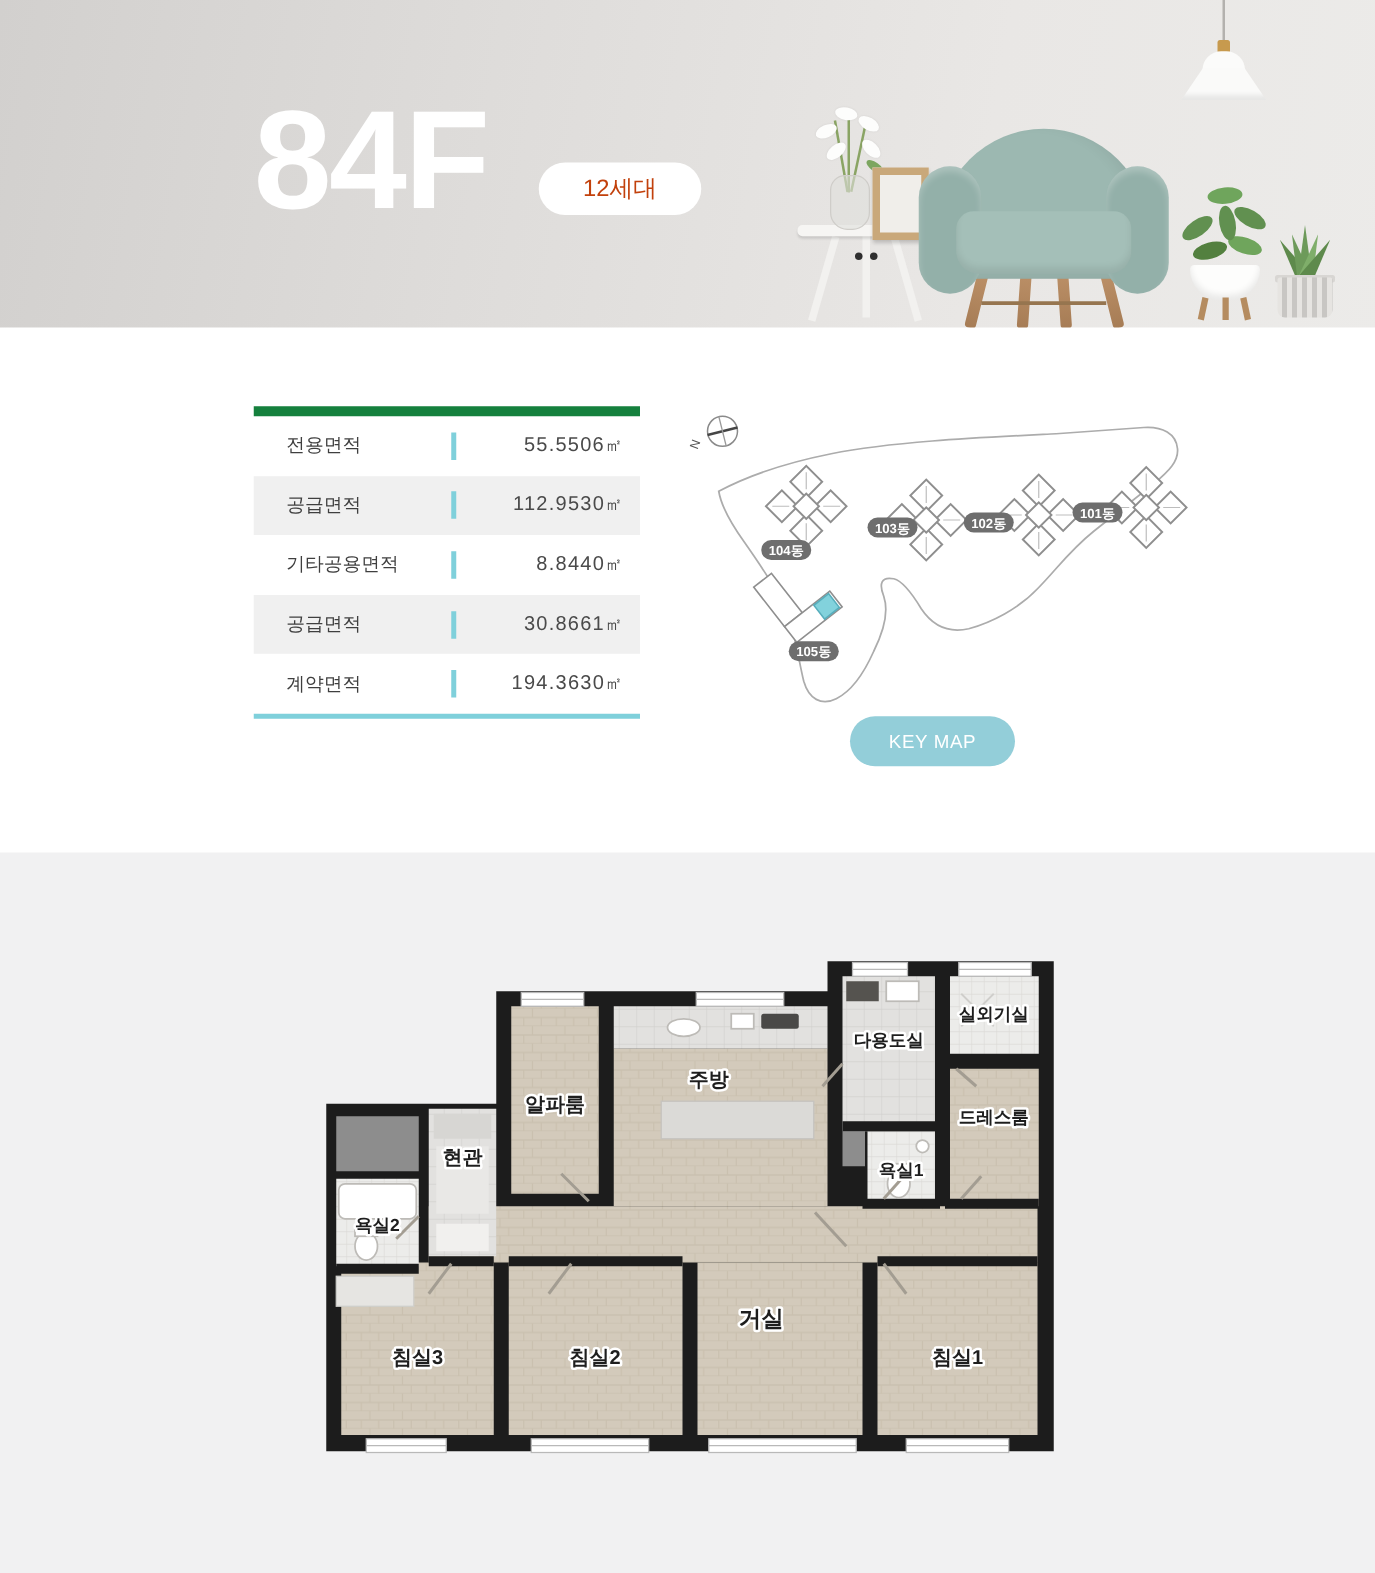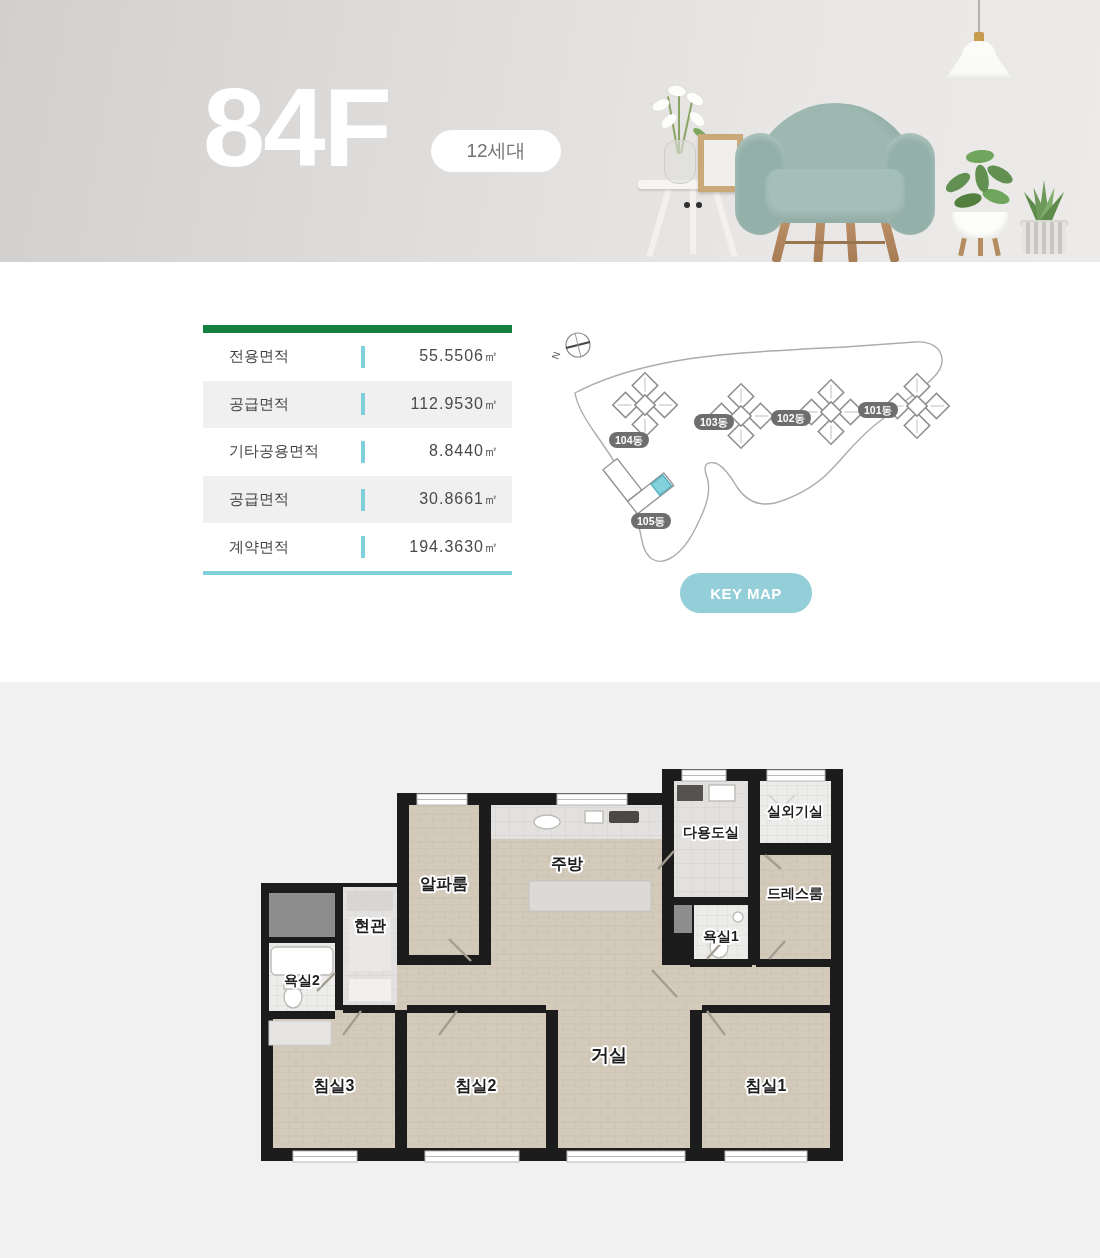--- a/index.html
+++ b/index.html
@@ -7,21 +7,21 @@
   .page { position:relative; width:1100px; height:1258px; overflow:hidden; background:#fff; }
 
   
   .hero { position:absolute; left:0; top:0; width:1100px; height:340px;
           background:linear-gradient(100deg,#d2d0ce 0%,#dedcda 35%,#e9e7e5 70%,#ecebe9 100%); }
   .hero-floor { position:absolute; left:0; bottom:0; width:100%; height:25px;
           background:linear-gradient(#c9c0ad,#b7ad99); }
   .hero-title { position:absolute; left:203px; top:72px; font-size:112px; font-weight:bold;
           color:#ffffff; letter-spacing:-2px; line-height:1; }
   .hero-badge { position:absolute; left:431px; top:130px; width:130px; height:42px; background:#ffffff;
-          border-radius:21px; color:#737373; font-size:19px; display:flex; align-items:center; justify-content:center; }
+          border-radius:21px; color:#c2410c; font-size:19px; display:flex; align-items:center; justify-content:center; }
 
   .decor { position:absolute; }
   
   .lamp { left:942px; top:0; width:72px; height:82px; }
   .lamp .cord { position:absolute; left:36px; top:0; width:2px; height:34px; background:#b3b1ae; }
   .lamp .socket { position:absolute; left:32px; top:32px; width:10px; height:11px; background:#c79a4e; border-radius:2px; }
   .lamp .dome { position:absolute; left:20px; top:41px; width:34px; height:15px; background:#fbfbfa; border-radius:17px 17px 0 0; }
   .lamp .shade { position:absolute; left:3px; top:54px; width:68px; height:26px; background:#fafaf9;
           clip-path:polygon(26% 0,74% 0,100% 100%,0 100%); box-shadow:inset 0 -4px 4px rgba(0,0,0,.08); }
   
@@ -81,21 +81,21 @@
           border-top:8px solid #15803d; border-bottom:4px solid #7fd0db; }
   .spec-row { height:47.6px; display:flex; align-items:center; padding:0 14px 0 26px; }
   .spec-row:nth-child(even) { background:#f0f0f0; }
   .spec-label { width:118px; font-size:15px; color:#3f3f3f; text-align:justify; text-align-last:justify; }
   .spec-div { width:4px; height:22px; background:#7fd0db; margin:0 4px 0 14px; }
   .spec-value { flex:1; text-align:right; font-size:16px; color:#4a4a4a; letter-spacing:1px; }
   .spec-value .unit { font-size:14px; letter-spacing:0; }
 
   .keymap-svg { position:absolute; left:545px; top:53px; }
   .keymap-btn { position:absolute; left:680px; top:311px; width:132px; height:40px; background:#93ced9; border-radius:20px;
-          color:#ffffff; font-weight:bold; font-size:15px; letter-spacing:.5px;
+          color:#ffffff; font-weight:normal; font-size:15px; letter-spacing:.5px;
           display:flex; align-items:center; justify-content:center; cursor:pointer; }
 
   .km-outline { fill:#ffffff; stroke:#acacac; stroke-width:1.4; }
   .km-bldg { fill:#ffffff; stroke:#8f8f8f; stroke-width:1.3; }
   .km-pill { fill:#6e6e6e; }
   .km-pill-text { fill:#ffffff; font-size:10.5px; font-weight:bold; text-anchor:middle; }
   .km-n { fill:#555; font-size:10px; }
 
   
   .bottom { position:absolute; left:0; top:682px; width:1100px; height:576px; background:#f1f1f2; }

